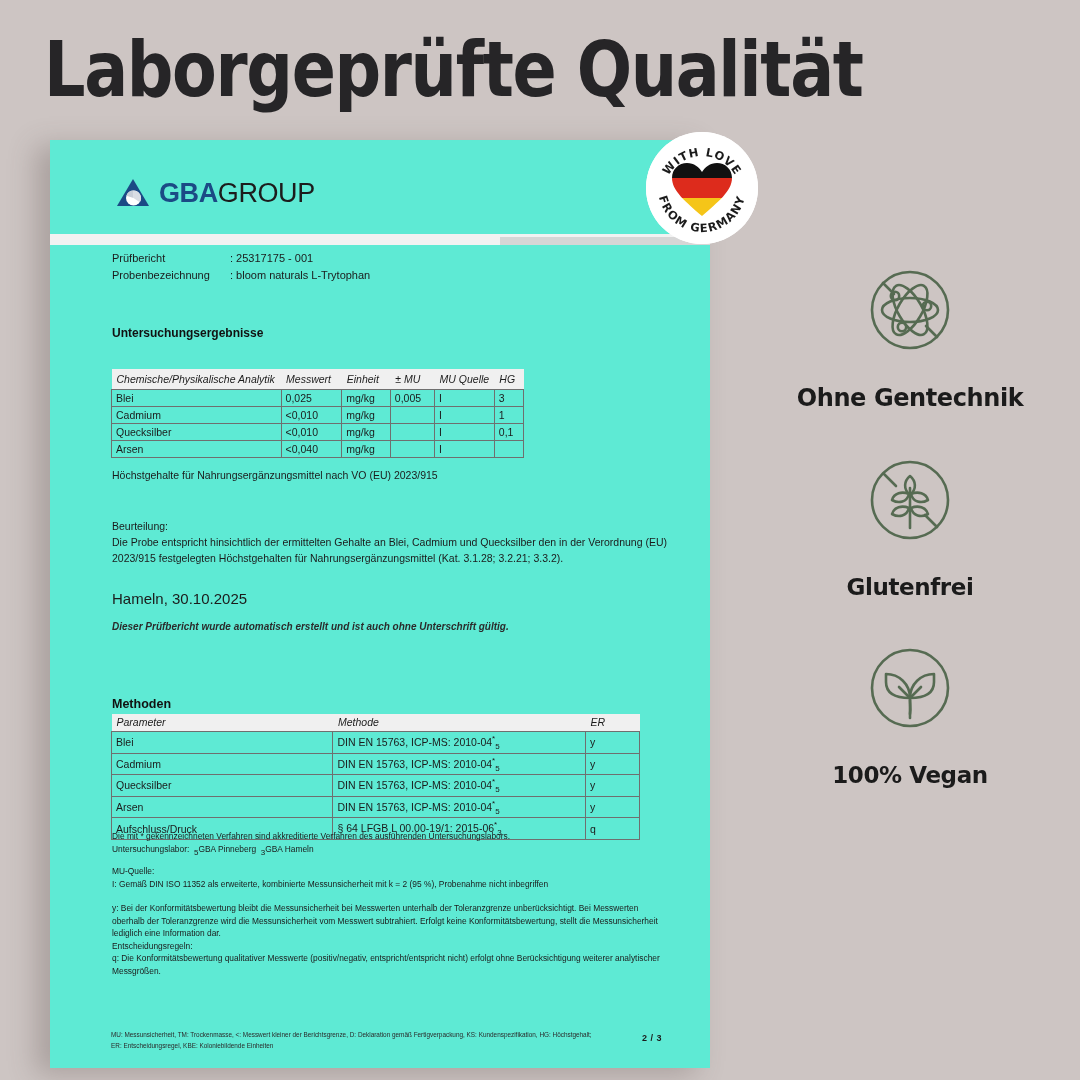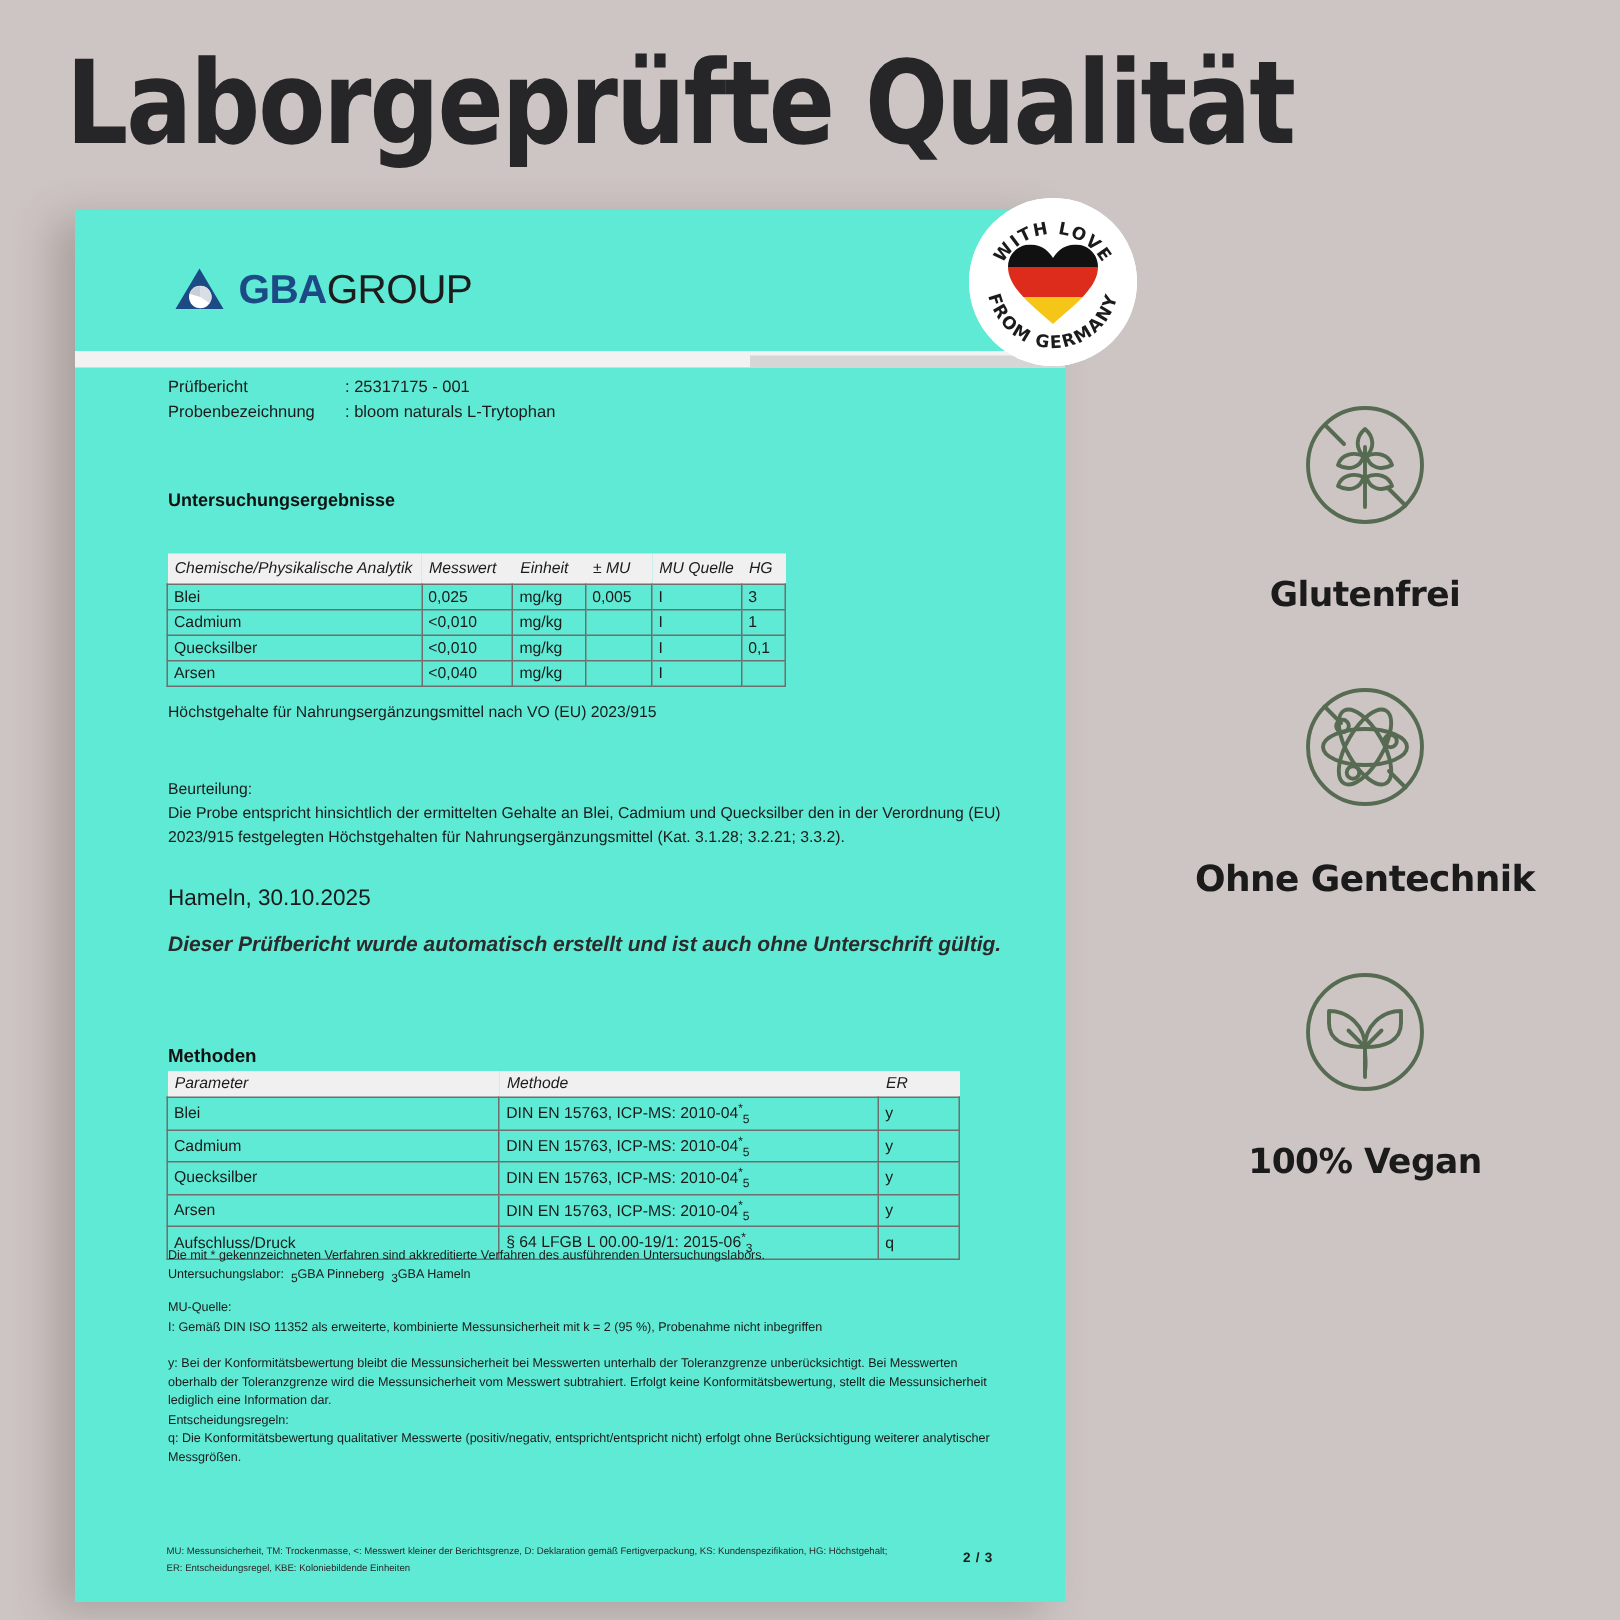--- a/index.html
+++ b/index.html
@@ -160,21 +160,21 @@
   }
   .place-date {
     position: absolute;
     left: 62px; top: 450px;
     font-size: 15px;
     color: #1b1b1b;
   }
   .auto-note {
     position: absolute;
     left: 62px; top: 481px;
-    font-size: 14px;
+    font-size: 10px;
     font-style: italic;
     font-weight: 700;
     color: #2b2b2b;
     text-align: right;
   }
 
   
   #methoden-title { left: 62px; top: 557px; font-size: 12.5px; }
 
   table.mt {
@@ -447,54 +447,54 @@
       <rect x="20" y="66" width="72" height="22" fill="#f5c518"></rect>
     </g>
     <text font-family="DejaVu Sans, sans-serif" font-size="11.5" font-weight="700" fill="#1b1b1b" letter-spacing="1.1">
       <textPath href="#arcBot" startOffset="50%" text-anchor="middle">FROM GERMANY</textPath>
     </text>
   </svg>
 </div>
 
 <div class="features">
 
+  <div class="feature f1">
+    <svg class="ic" width="104" height="104" viewBox="0 0 104 104">
+      <g fill="none" stroke="#566b52" stroke-width="2.6" stroke-linecap="round">
+        <circle cx="52" cy="52" r="38"></circle>
+        <ellipse cx="52" cy="52" rx="28" ry="12"></ellipse>
+        <ellipse cx="52" cy="52" rx="28" ry="12" transform="rotate(60 52 52)"></ellipse>
+        <ellipse cx="52" cy="52" rx="28" ry="12" transform="rotate(120 52 52)"></ellipse>
+        <circle cx="37" cy="38" r="4.2"></circle>
+        <circle cx="69" cy="48" r="4.2"></circle>
+        <circle cx="44" cy="69" r="4.2"></circle>
+        <line x1="25" y1="25" x2="36" y2="36"></line>
+        <line x1="68" y1="68" x2="79" y2="79"></line>
+      </g>
+    </svg>
+    <div class="cap">Ohne Gentechnik</div>
+  </div>
+
   <div class="feature f2">
     <svg class="ic" width="104" height="104" viewBox="0 0 104 104">
       <g fill="none" stroke="#566b52" stroke-width="2.6" stroke-linecap="round" stroke-linejoin="round">
         <circle cx="52" cy="52" r="38"></circle>
         <line x1="52" y1="80" x2="52" y2="40"></line>
         <path d="M52 28 C 46 33, 45 41, 52 47 C 59 41, 58 33, 52 28 Z"></path>
         <path d="M51 46 C 44 43, 36 45, 34 52 C 41 56, 49 54, 51 46 Z"></path>
         <path d="M53 46 C 60 43, 68 45, 70 52 C 63 56, 55 54, 53 46 Z"></path>
         <path d="M51 60 C 44 57, 36 59, 34 66 C 41 70, 49 68, 51 60 Z"></path>
         <path d="M53 60 C 60 57, 68 59, 70 66 C 63 70, 55 68, 53 60 Z"></path>
         <line x1="26" y1="26" x2="38" y2="38"></line>
         <line x1="67" y1="67" x2="79" y2="79"></line>
       </g>
     </svg>
     <div class="cap">Glutenfrei</div>
   </div>
 
-  <div class="feature f1">
-    <svg class="ic" width="104" height="104" viewBox="0 0 104 104">
-      <g fill="none" stroke="#566b52" stroke-width="2.6" stroke-linecap="round">
-        <circle cx="52" cy="52" r="38"></circle>
-        <ellipse cx="52" cy="52" rx="28" ry="12"></ellipse>
-        <ellipse cx="52" cy="52" rx="28" ry="12" transform="rotate(60 52 52)"></ellipse>
-        <ellipse cx="52" cy="52" rx="28" ry="12" transform="rotate(120 52 52)"></ellipse>
-        <circle cx="37" cy="38" r="4.2"></circle>
-        <circle cx="69" cy="48" r="4.2"></circle>
-        <circle cx="44" cy="69" r="4.2"></circle>
-        <line x1="25" y1="25" x2="36" y2="36"></line>
-        <line x1="68" y1="68" x2="79" y2="79"></line>
-      </g>
-    </svg>
-    <div class="cap">Ohne Gentechnik</div>
-  </div>
-
   <div class="feature f3">
     <svg class="ic" width="104" height="104" viewBox="0 0 104 104">
       <g fill="none" stroke="#566b52" stroke-width="2.6" stroke-linecap="round" stroke-linejoin="round">
         <circle cx="52" cy="52" r="38"></circle>
         <path d="M52 62 L52 82"></path>
         <path d="M52 62 C 52 48, 41 38, 28 38 L28 46 C 28 58, 39 62, 52 62 Z"></path>
         <path d="M52 62 C 52 48, 63 38, 76 38 L76 46 C 76 58, 65 62, 52 62 Z"></path>
         <path d="M52 62 L41 51"></path>
         <path d="M52 62 L63 51"></path>
         <path d="M52 78 C 53 73, 52 68, 52 64"></path>

